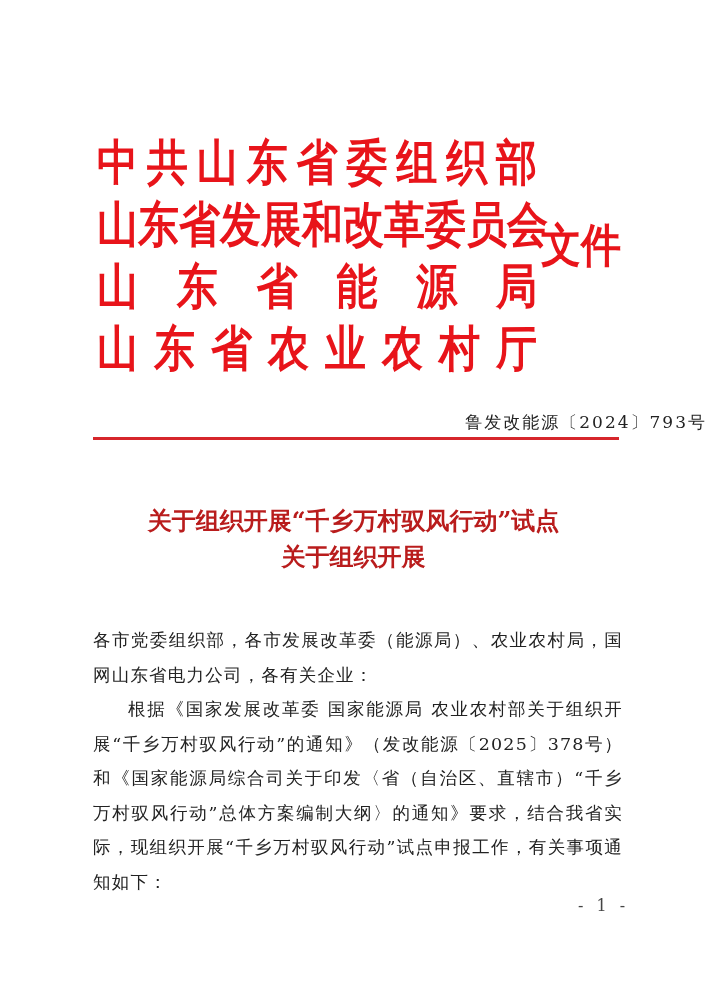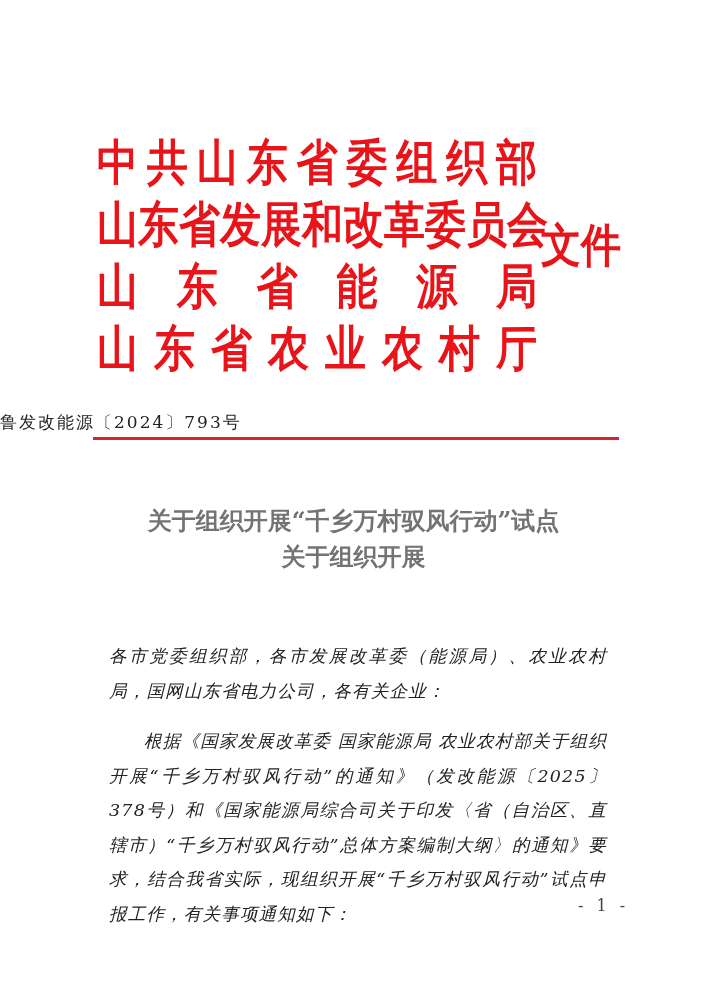--- a/index.html
+++ b/index.html
@@ -6,32 +6,32 @@
     body { width:707px; height:1000px; position:relative; overflow:hidden;
            font-family: "DejaVu Serif", "Liberation Serif", serif; color:#1a1a1a; }
     .header-block { position:absolute; left:97px; top:131px; width:440px; }
     .org-line { display:flex; justify-content:space-between; color:#e8141a;
                 font-family:"DejaVu Sans", sans-serif; font-weight:bold;
                 font-size:41px; line-height:62px; height:62px; letter-spacing:0; }
     .org-line span { display:inline-block; transform:scaleY(1.18); }
     .wenjian { position:absolute; left:541px; top:221px; color:#e8141a;
                font-family:"DejaVu Sans", sans-serif; font-weight:bold;
                font-size:40px; line-height:48px; transform:scaleY(1.15); }
-    .doc-number { position:absolute; left:0; width:707px; top:411px; text-align:left;
+    .doc-number { position:absolute; left:0; width:707px; top:411px; text-align:right;
                   font-family:"DejaVu Serif", serif; font-size:17px; color:#222;
                   letter-spacing:2px; }
     .red-rule { position:absolute; left:93px; top:437px; width:526px; height:3px;
                 background:#d6262b; }
     .title { position:absolute; left:0; width:707px; top:503px; text-align:center;
              font-family:"DejaVu Serif", serif; font-weight:bold; font-size:24px;
-             line-height:36px; color:#737373; }
+             line-height:36px; color:#b91c1c; }
     .body { position:absolute; left:93px; width:530px; top:623px;
             font-family:"DejaVu Serif", serif; font-size:17.5px; color:#222;
             line-height:34.5px; letter-spacing:1.2px; }
-    .body p { margin:16px; text-align:justify;font-style:italic; }
+    .body p { margin:0; text-align:justify; }
     .body .indent { text-indent:2em; }
     .page-number { position:absolute; left:578px; top:896px; font-size:16px; color:#444;
                    font-family:"DejaVu Serif", serif; letter-spacing:4px; }
   </style>
 </head>
 <body>
 
 <div>
   <div class="header-block">
     <div class="org-line">

